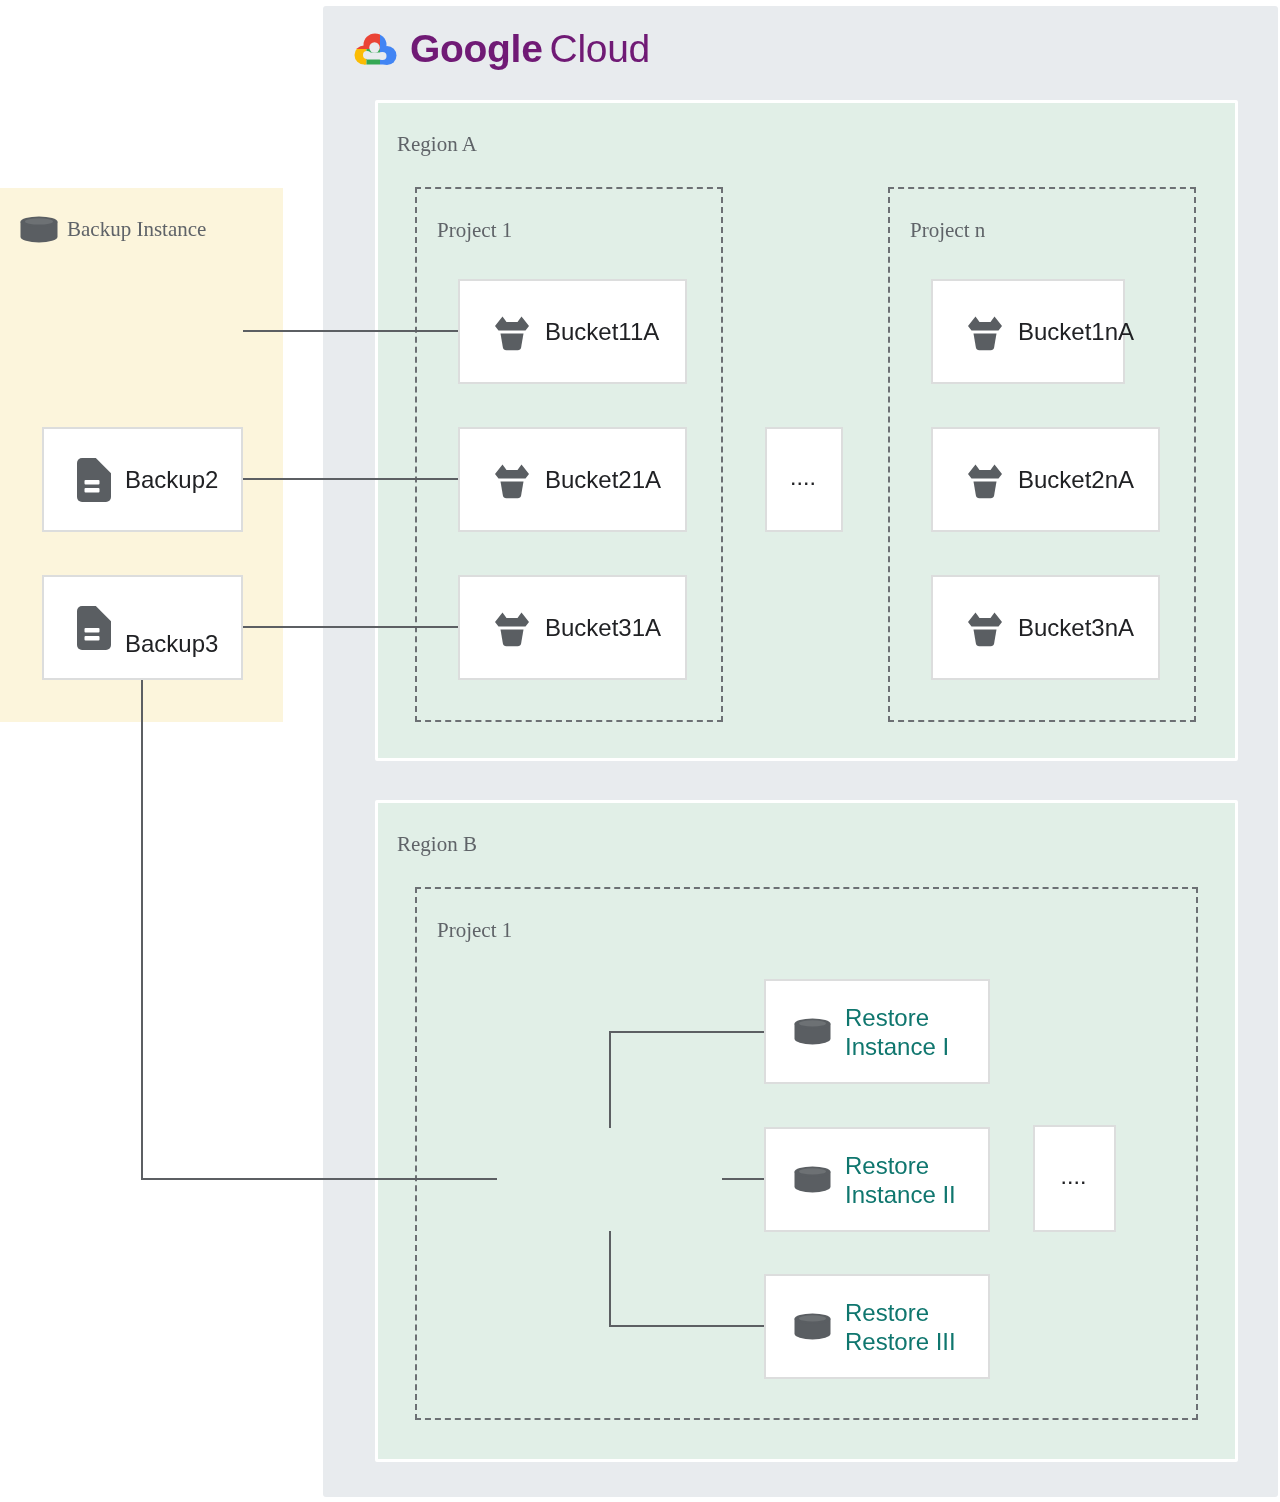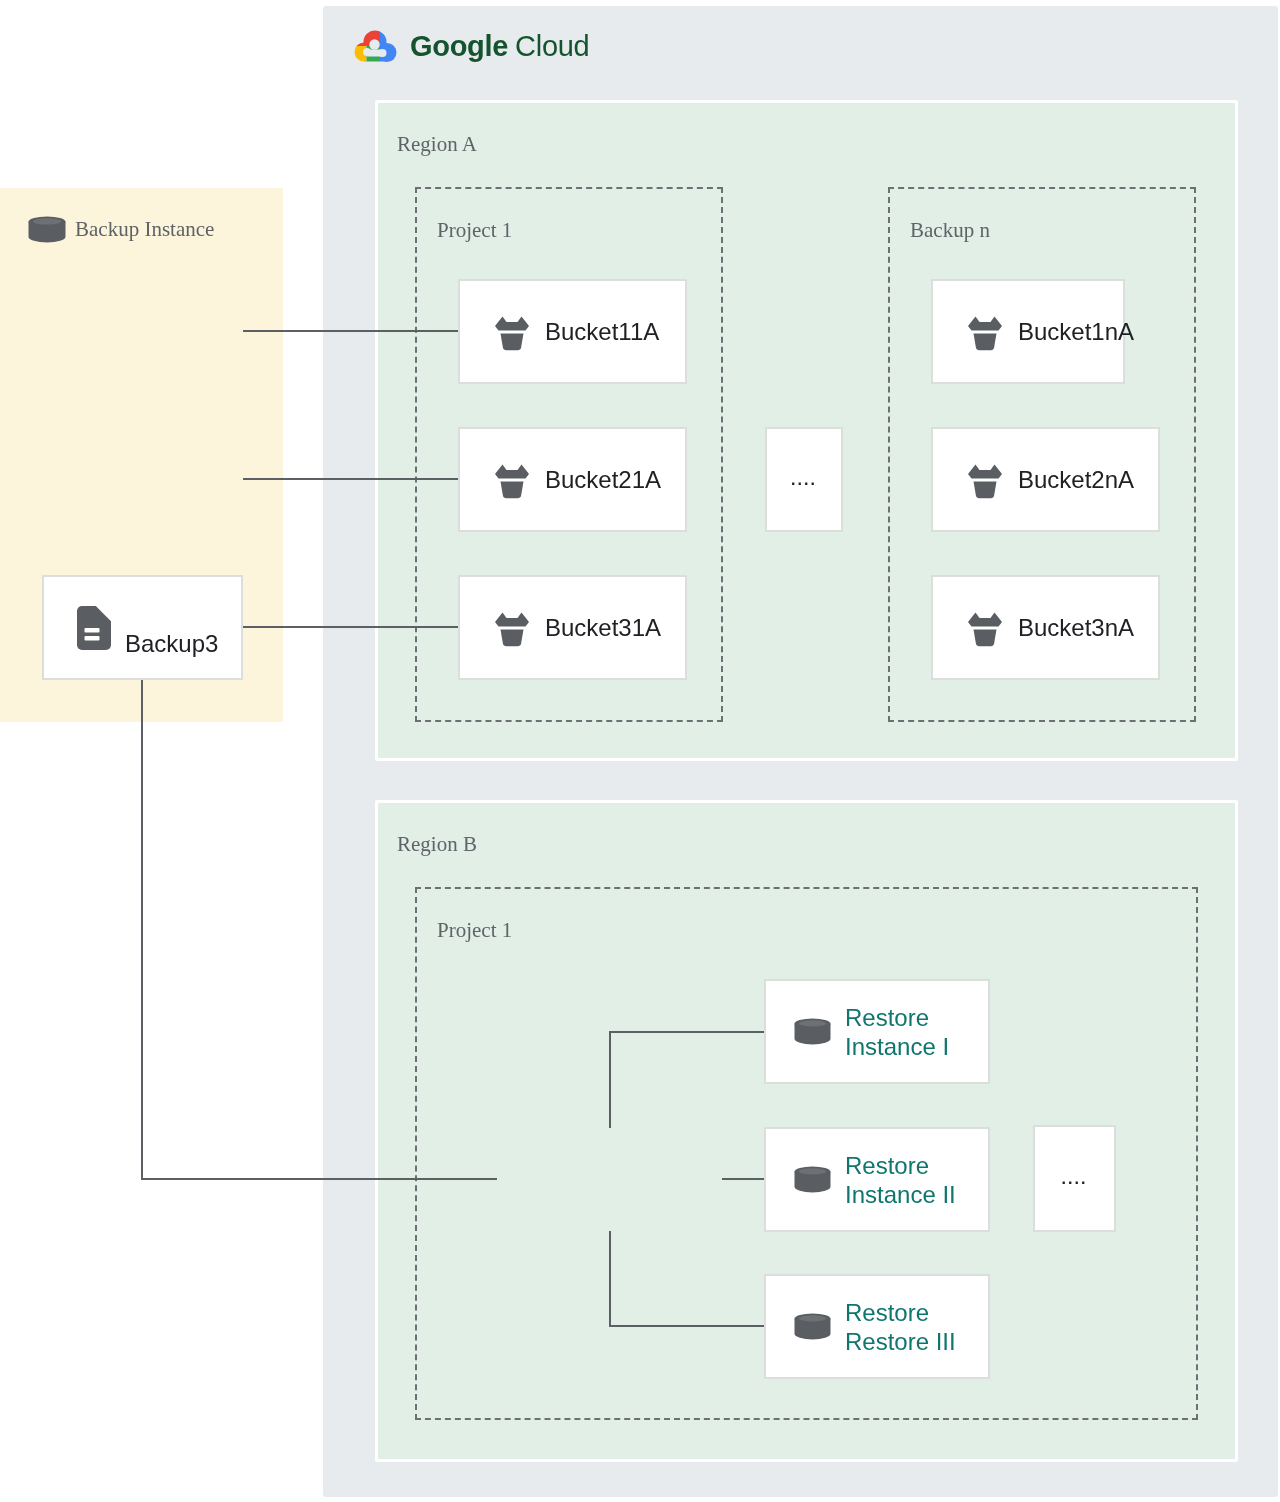--- a/index.html
+++ b/index.html
@@ -15,21 +15,21 @@
   .node{
     background:#ffffff;border:2px solid #dcdddd;display:flex;align-items:center;
   }
   .node .nlabel{font-size:24px;color:#202124;white-space:nowrap;}
   .node .icon{flex:0 0 auto;display:flex;}
   .dots{justify-content:center;}
   .dots .nlabel{font-size:16px;font-weight:700;letter-spacing:2px;color:#202124;}
   .restore-label{font-size:24px;line-height:29px;color:#0f766e;}
   .line{position:absolute;background:#5c5f63;}
   .logo{display:flex;align-items:center;gap:11px;}
-  .logo-text{font-size:29px;color:#14532d;letter-spacing:-0.3px;white-space:nowrap;}
+  .logo-text{font-size:39px;color:#701a75;letter-spacing:-0.3px;white-space:nowrap;}
   .logo-text .bold{font-weight:700;}
   .logo-text .light{font-weight:400;margin-left:7px;}
   .hdr{display:flex;align-items:center;gap:9px;}
   svg{display:block;}
 </style>
 </head>
 <body>
 
 <div class="canvas">
 
@@ -66,30 +66,30 @@
     <span class="logo-text"><span class="bold">Google</span><span class="light">Cloud</span></span>
   </div>
 
   <div class="abs region" style="left:375px;top:100px;width:863px;height:661px;"></div>
   <div class="abs gray-label" style="left:397px;top:132px;">Region A</div>
 
   <div class="abs project" style="left:415px;top:187px;width:308px;height:535px;"></div>
   <div class="abs gray-label" style="left:437px;top:218px;">Project 1</div>
 
   <div class="abs project" style="left:888px;top:187px;width:308px;height:535px;"></div>
-  <div class="abs gray-label" style="left:910px;top:218px;">Backup n</div>
+  <div class="abs gray-label" style="left:910px;top:218px;">Project n</div>
 
   <div class="abs region" style="left:375px;top:800px;width:863px;height:662px;"></div>
   <div class="abs gray-label" style="left:397px;top:832px;">Region B</div>
 
   <div class="abs project" style="left:415px;top:887px;width:783px;height:533px;"></div>
   <div class="abs gray-label" style="left:437px;top:918px;">Project 1</div>
 
   <div class="abs" style="left:0;top:188px;width:283px;height:534px;background:#fcf5dc;"></div>
-  <div class="abs hdr" style="left:28px;top:216px;">
+  <div class="abs hdr" style="left:20px;top:216px;">
     <span class="icon">
       <svg width="38" height="27" viewBox="0 0 38 27" fill="#5a5e62">
         <path d="M0.5 5.8 h37 v15 a18.5 5.7 0 0 1 -37 0 z"></path>
         <ellipse cx="19" cy="5.8" rx="18.5" ry="5.3"></ellipse>
         <ellipse cx="19" cy="5.4" rx="14" ry="3.2" fill="#6d7174"></ellipse>
       </svg>
     </span>
     <span class="gray-label">Backup Instance</span>
   </div>
 
@@ -97,20 +97,31 @@
   <div class="line" style="left:243px;top:478px;width:215px;height:2px;"></div>
   <div class="line" style="left:243px;top:626px;width:215px;height:2px;"></div>
   <div class="line" style="left:141px;top:680px;width:2px;height:500px;"></div>
   <div class="line" style="left:141px;top:1178px;width:356px;height:2px;"></div>
   <div class="line" style="left:722px;top:1178px;width:43px;height:2px;"></div>
   <div class="line" style="left:609px;top:1031px;width:2px;height:97px;"></div>
   <div class="line" style="left:609px;top:1031px;width:156px;height:2px;"></div>
   <div class="line" style="left:609px;top:1231px;width:2px;height:96px;"></div>
   <div class="line" style="left:609px;top:1325px;width:156px;height:2px;"></div>
 
+  <div class="abs node" style="left:42px;top:427px;width:201px;height:105px;">
+    <span class="icon" style="margin-left:33px;">
+      <svg width="34" height="44" viewBox="0 0 34 44">
+        <path d="M5 0 H21 L34 13 V39 a5 5 0 0 1 -5 5 H5 a5 5 0 0 1 -5 -5 V5 A5 5 0 0 1 5 0 Z" fill="#5a5e62"></path>
+        <line x1="19.5" y1="-1" x2="35" y2="14.5" stroke="#ffffff" stroke-width="2.4"></line>
+        <rect x="7.5" y="22" width="15" height="4.5" rx="1" fill="#ffffff"></rect>
+        <rect x="7.5" y="30" width="15" height="4.5" rx="1" fill="#ffffff"></rect>
+      </svg>
+    </span>
+    <span class="nlabel" style="margin-left:14px;">Backup2</span>
+  </div>
   <div class="abs node" style="left:42px;top:575px;width:201px;height:105px;">
     <span class="icon" style="margin-left:33px;">
       <svg width="34" height="44" viewBox="0 0 34 44">
         <path d="M5 0 H21 L34 13 V39 a5 5 0 0 1 -5 5 H5 a5 5 0 0 1 -5 -5 V5 A5 5 0 0 1 5 0 Z" fill="#5a5e62"></path>
         <line x1="19.5" y1="-1" x2="35" y2="14.5" stroke="#ffffff" stroke-width="2.4"></line>
         <rect x="7.5" y="22" width="15" height="4.5" rx="1" fill="#ffffff"></rect>
         <rect x="7.5" y="30" width="15" height="4.5" rx="1" fill="#ffffff"></rect>
       </svg>
     </span>
     <span class="nlabel" style="margin-left:14px;margin-top:32px;">Backup3</span>

